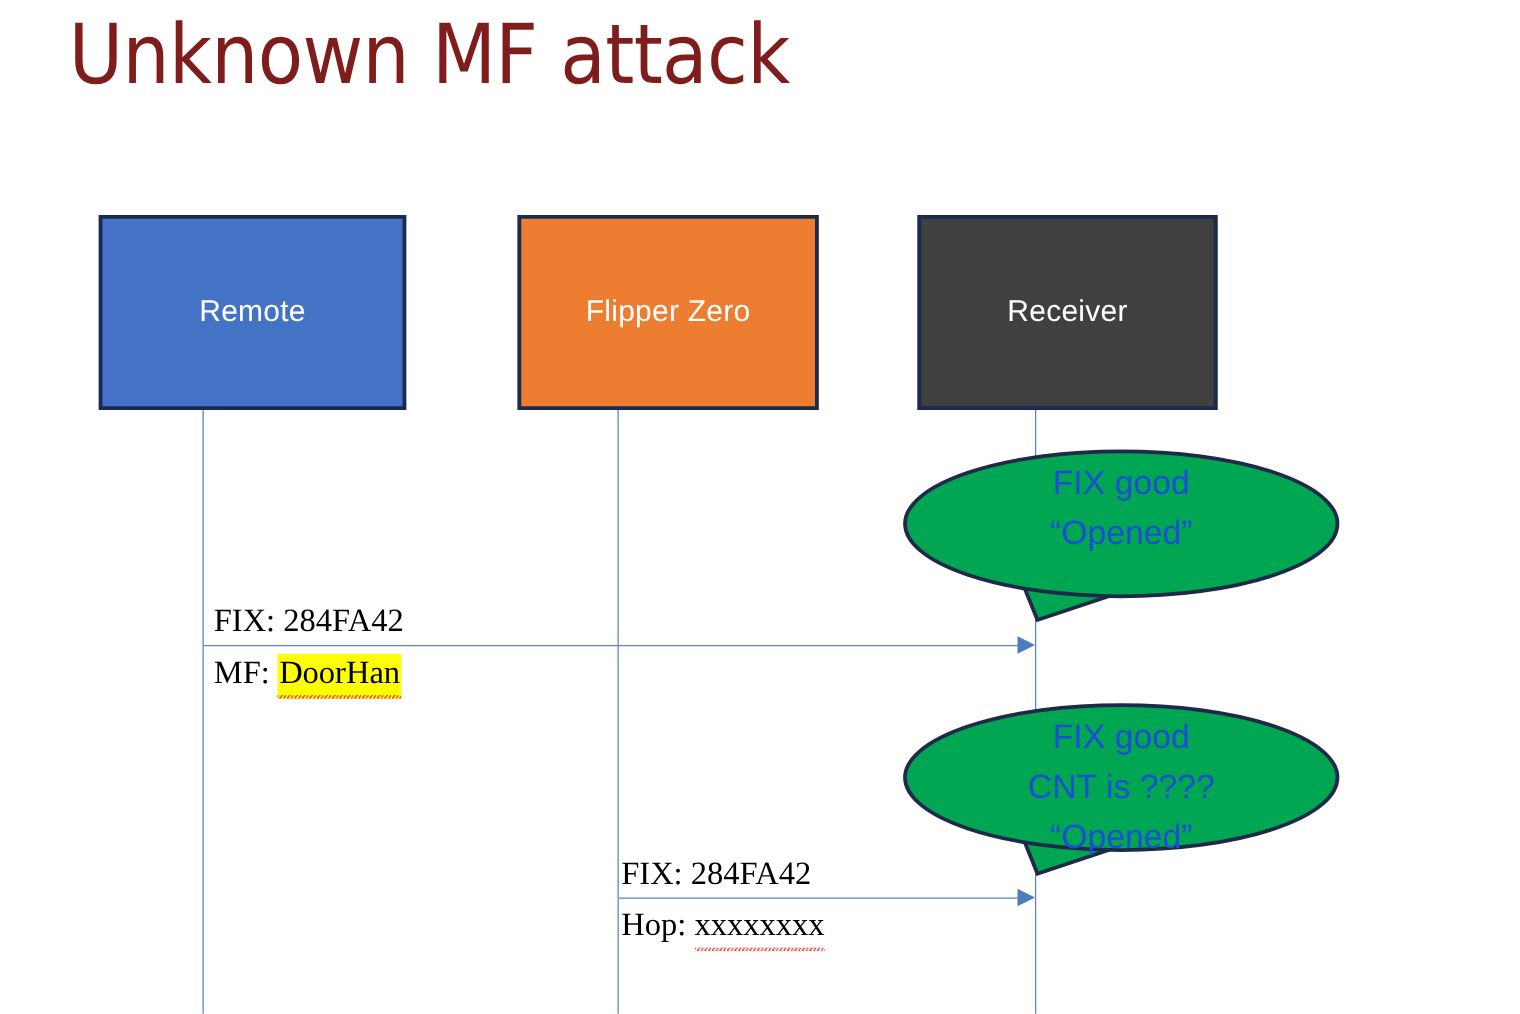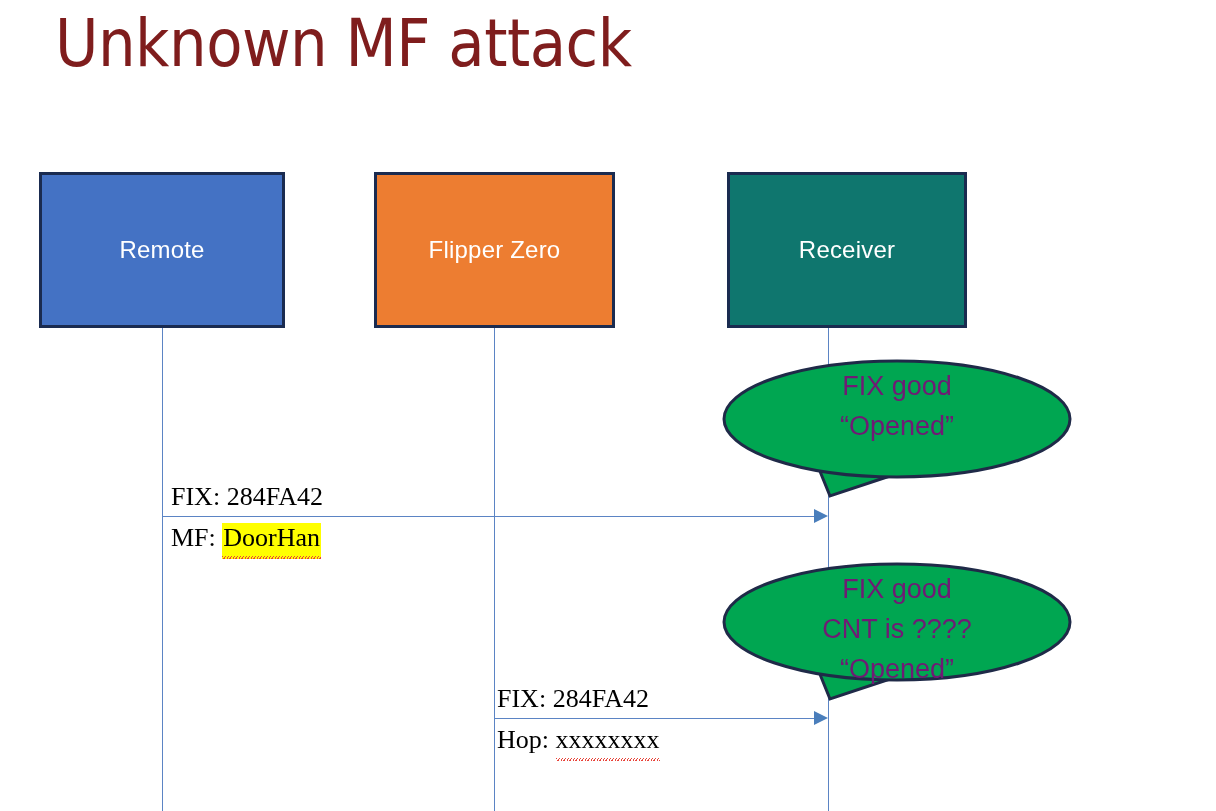--- a/index.html
+++ b/index.html
@@ -38,20 +38,21 @@
   }
 
   
   .actor-box {
     position: absolute;
     box-sizing: border-box;
     border: 3px solid #1A2B50;
     display: flex;
     align-items: center;
     justify-content: center;
+    margin-left: 40px;
   }
   .actor-label {
     color: #ffffff;
     font-size: 24px;
     font-weight: 400;
     font-family: "Liberation Sans", sans-serif;
     letter-spacing: 0.2px;
   }
 
   
@@ -98,21 +99,21 @@
   }
   .bubble-svg {
     position: absolute;
     left: 0;
     top: 0;
     overflow: visible;
   }
   .bubble-text {
     position: absolute;
     text-align: center;
-    color: #701a75;
+    color: #1d4ed8;
     font-family: "Liberation Sans", sans-serif;
     font-size: 27px;
     line-height: 40px;
     white-space: nowrap;
   }
   .bubble-line { display: block; }
 </style>
 </head>
 <body>
 
@@ -123,21 +124,21 @@
 <div class="lifeline" style="left:828px; top:328px; height:483px;"></div>
 
 <div class="actor-box" style="left:39px; top:172px; width:246px; height:156px; background:#4472C4;">
   <span class="actor-label">Remote</span>
 </div>
 
 <div class="actor-box" style="left:374px; top:172px; width:241px; height:156px; background:#ED7D31;">
   <span class="actor-label">Flipper Zero</span>
 </div>
 
-<div class="actor-box" style="left:727px; top:172px; width:240px; height:156px; background:#0f766e;">
+<div class="actor-box" style="left:694px; top:172px; width:240px; height:156px; background:#404040;">
   <span class="actor-label">Receiver</span>
 </div>
 
 <div class="msg-arrow-line" style="left:163px; top:516px; width:652px;"></div>
 <div class="msg-arrow-head" style="left:814px; top:509px;"></div>
 
 <div class="msg-text" style="left:171px; top:477px;">
   <span class="msg-line"><span>FIX: </span><span>284FA42</span></span>
 </div>
 

